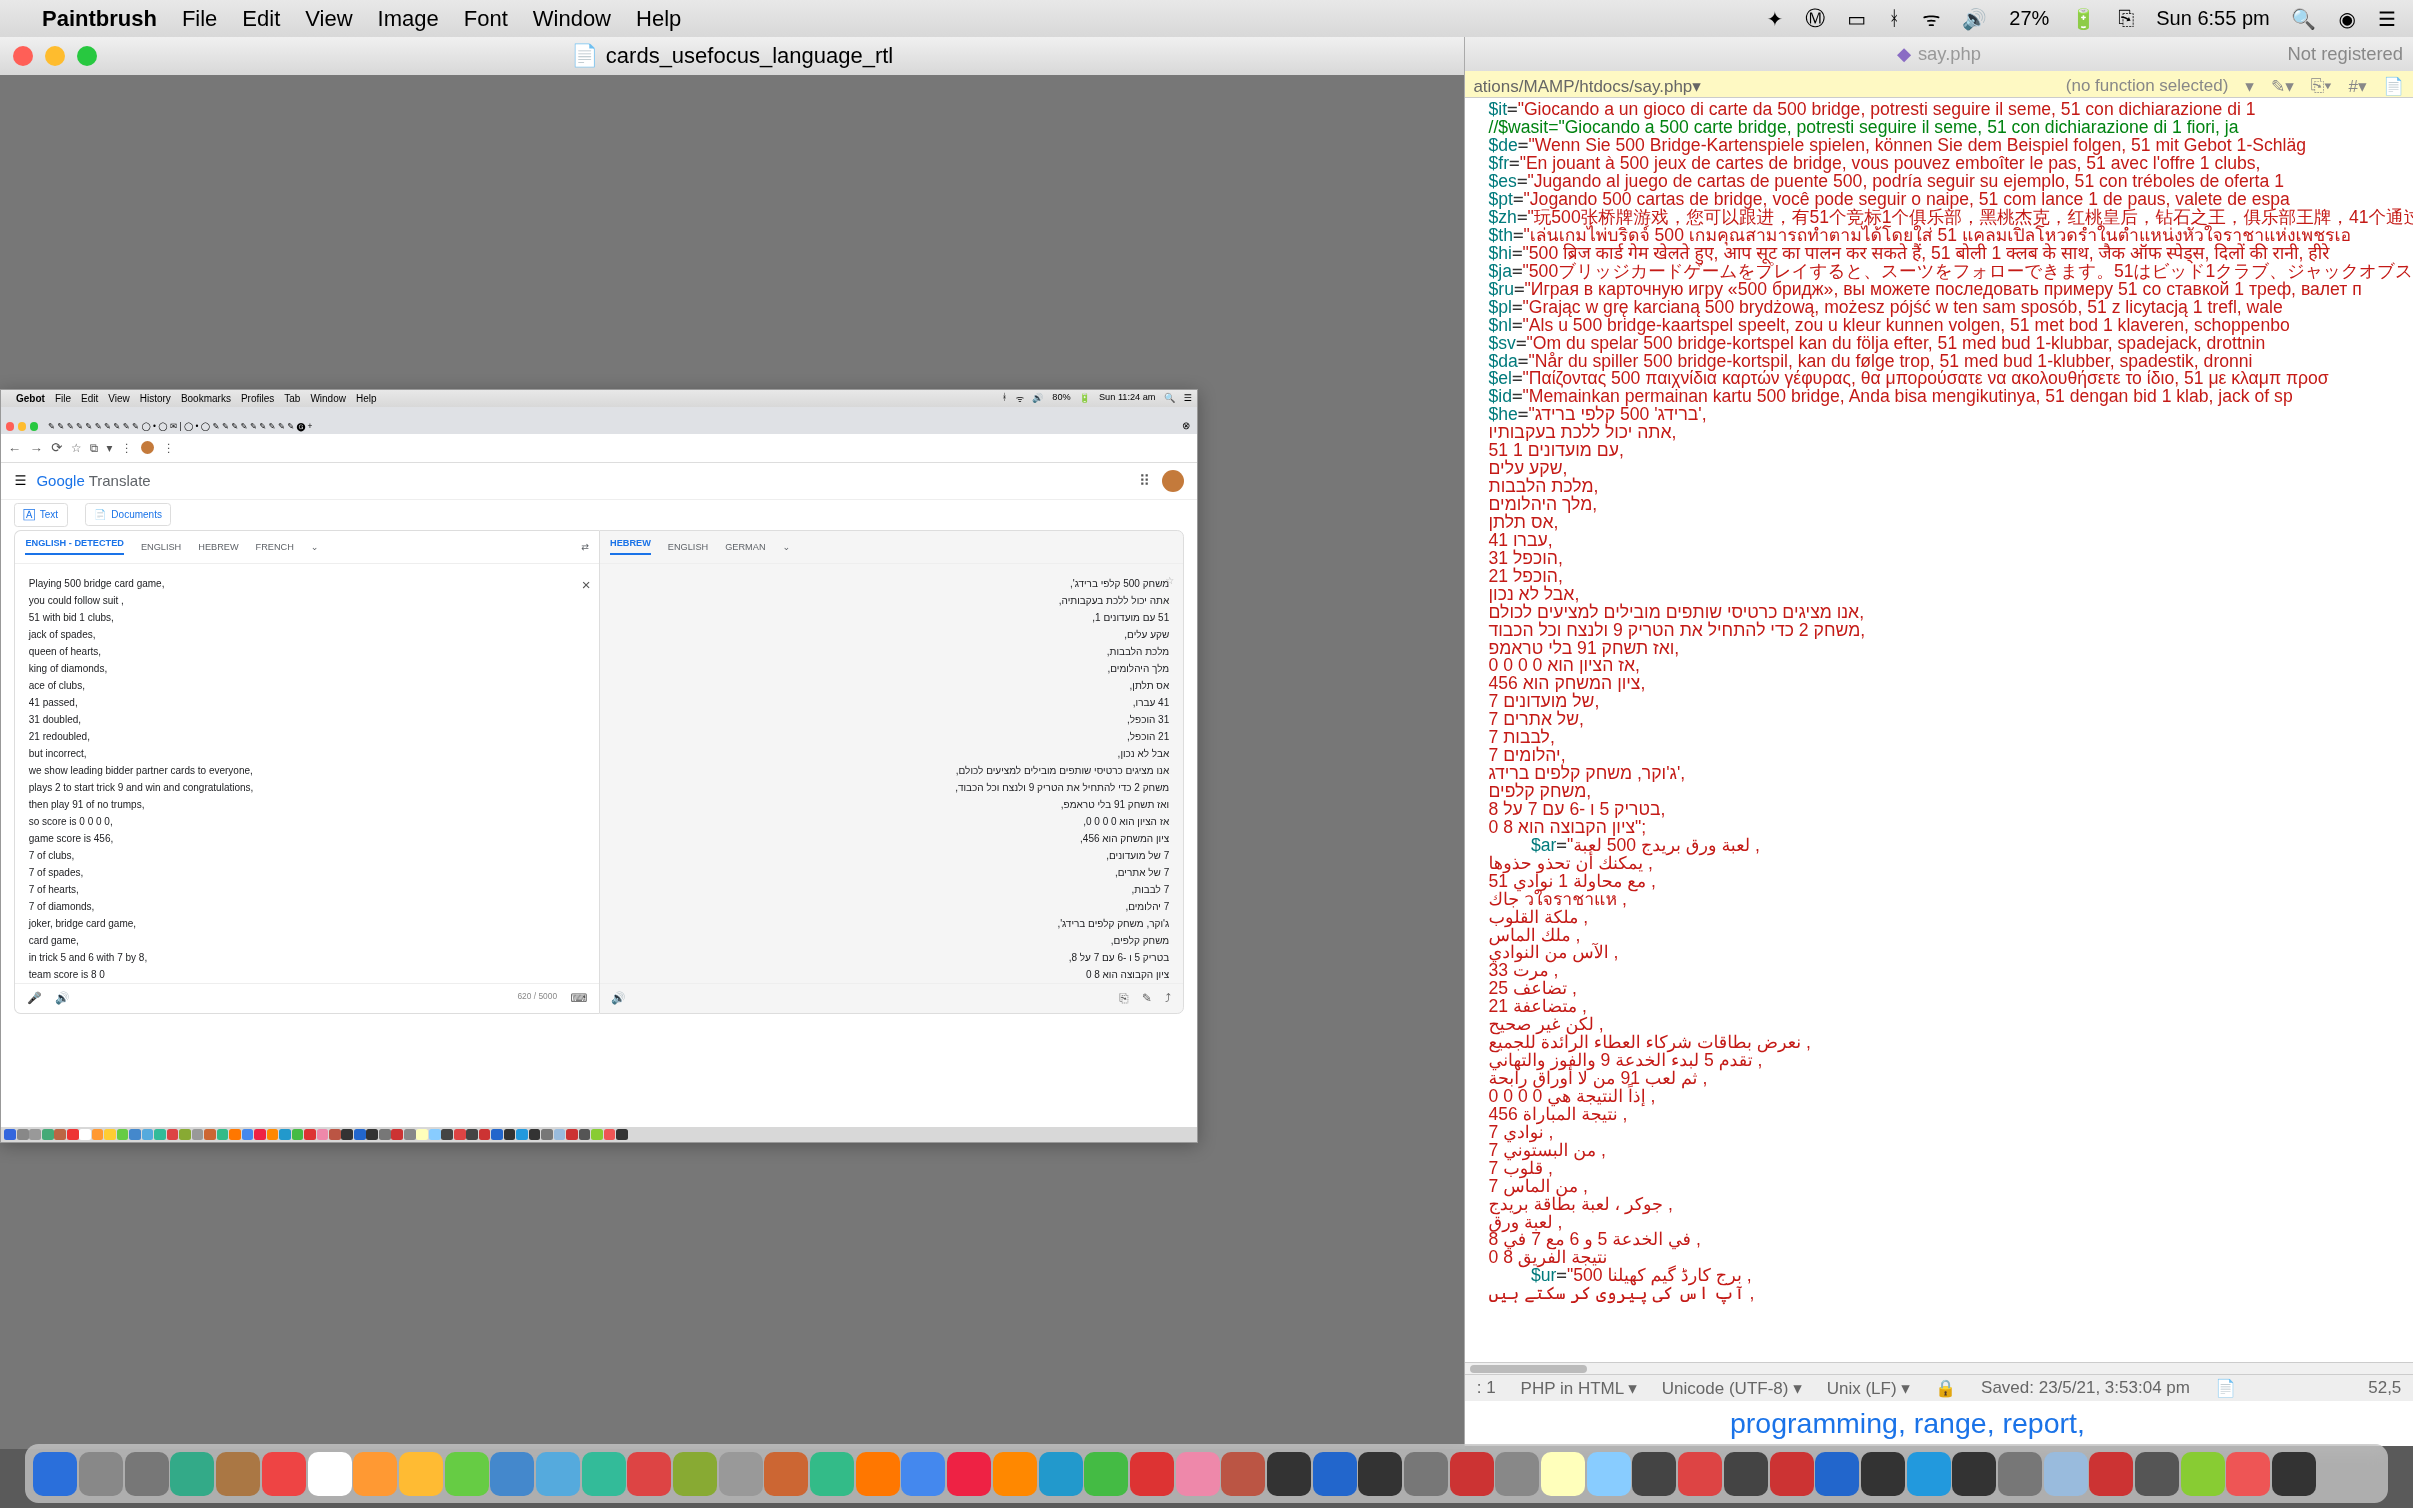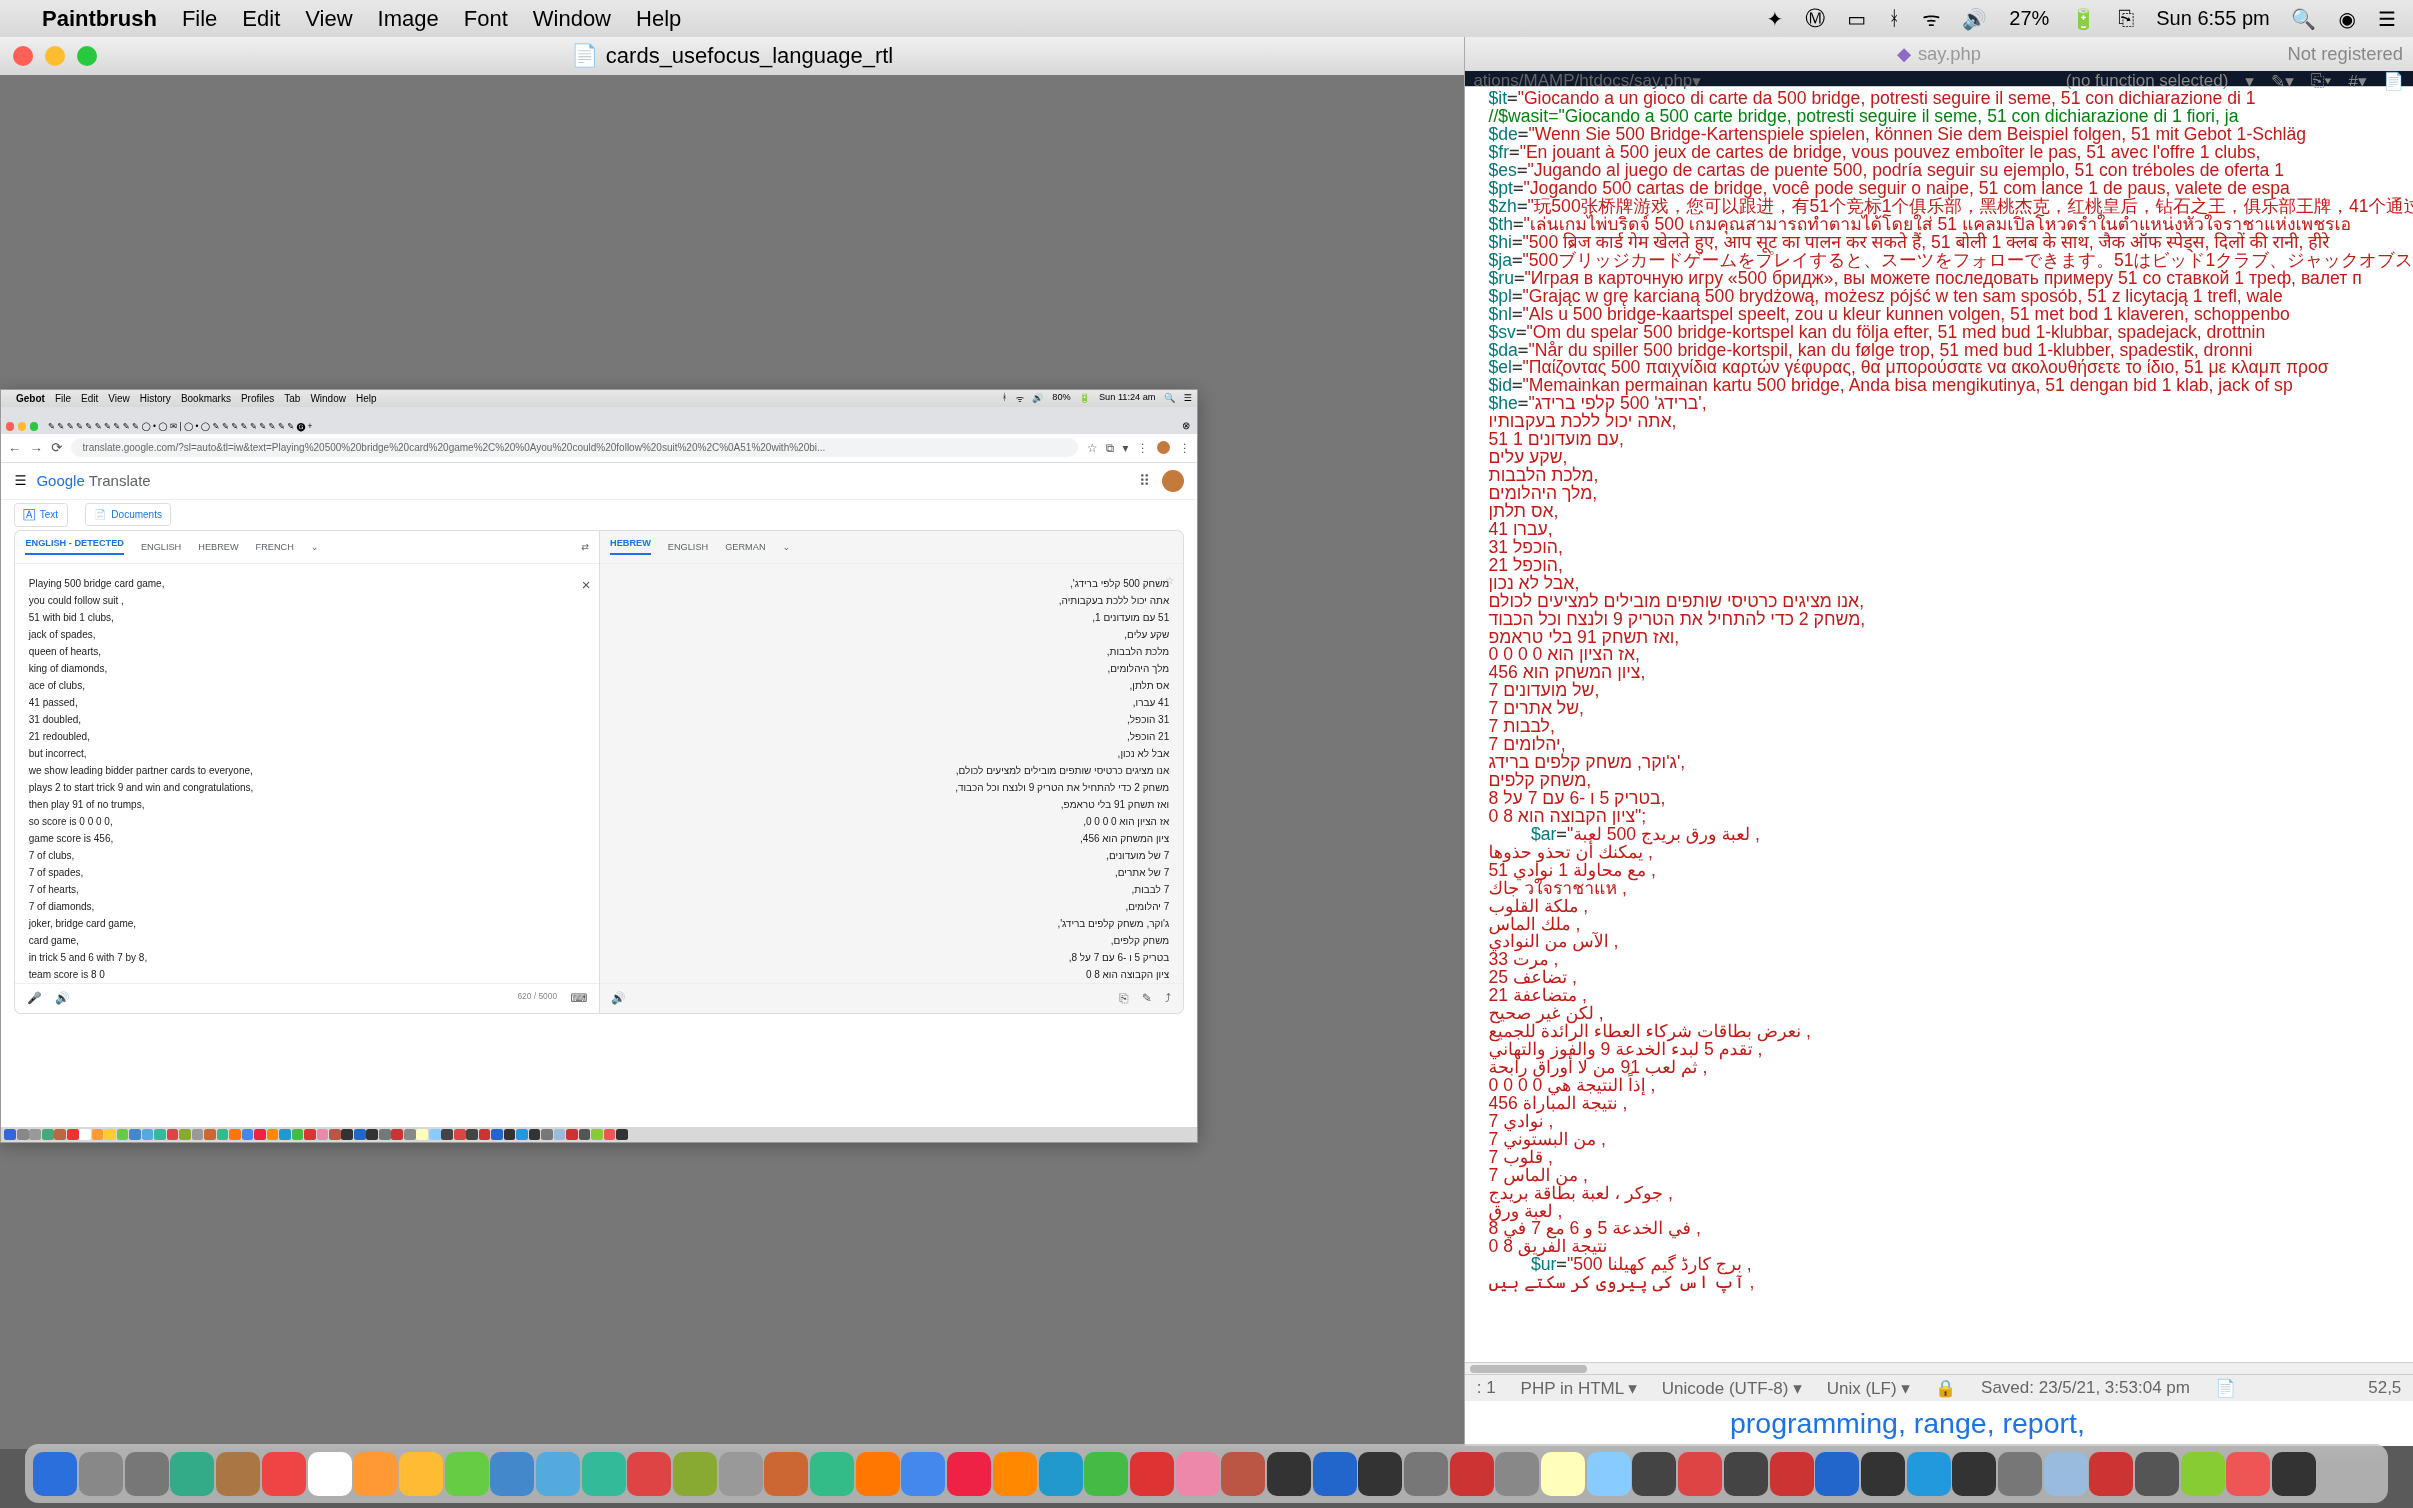--- a/index.html
+++ b/index.html
@@ -52,21 +52,21 @@
 .gt-text .x { position: absolute; top: 8.4px; right: 8.4px; font-size: 15px; color: #555; }
 .gt-text .star { position: absolute; top: 8.4px; right: 8.4px; color: #aaa; }
 .gt-footer { height: 30px; display: flex; align-items: center; padding: 0 11.7px; gap: 13.4px; font-size: 11.7px; color: #555; border-top: 0.8px solid #eee; }
 .gt-footer .r { margin-left: auto; display: flex; gap: 13.4px; }
 
 
 .editor { position: absolute; top: 37px; right: 0; width: 949px; bottom: 62px; background: #fff; display: flex; flex-direction: column; border-left: 0.8px solid #aaa; }
 .ed-title { height: 34px; background: linear-gradient(#eee,#ddd); display: flex; align-items: center; font-size: 18.4px; color: #888; }
 .ed-title .fname { margin: 0 auto; color: #999; display: flex; align-items: center; gap: 6.7px; }
 .ed-title .reg { position: absolute; right: 10px; font-size: 18.4px; color: #888; }
-.ed-path { height: 16px; background: #0f172a; border-bottom: 0.8px solid #ccc; display: flex; align-items: flex-start; padding: 0 8.4px; font-size: 17px; color: #666; }
+.ed-path { height: 27px; background: #fef9c3; border-bottom: 0.8px solid #ccc; display: flex; align-items: flex-end; padding: 0 8.4px; font-size: 17px; color: #666; }
 .ed-path .r { margin-left: auto; display: flex; gap: 17px; color: #888; }
 .ed-code { flex: 1; overflow: hidden; font-family: Menlo, Monaco, monospace; font-size: 17.6px; line-height: 1.02; padding: 3.4px 0 3.4px 23.5px; white-space: pre; color: #333; }
 .ed-code .kw { color: #007a7c; }
 .ed-code .str { color: #c41a16; }
 .ed-code .cmt { color: #008311; }
 .ed-status { height: 27px; background: #eee; border-top: 0.8px solid #ccc; display: flex; align-items: center; padding: 0 11.7px; font-size: 17px; color: #666; gap: 25px; }
 .ed-status .r { margin-left: auto; }
 .ed-sugg { height: 45px; background: #fff; font-size: 28.5px; color: #1a73e8; display: flex; align-items: center; padding: 0 265px; }
 
 
@@ -154,21 +154,20 @@
         <span style="font-size:8.4px">✎ ✎ ✎ ✎ ✎ ✎ ✎ ✎ ✎ ✎ ◯ • ◯ ✉ | ◯ • ◯ ✎ ✎ ✎ ✎ ✎ ✎ ✎ ✎ ✎ 🅖 + </span>
       </div>
       <span style="padding:3.4px 6.7px;font-size:10px">⊗</span>
     </div>
     <div class="cs-urlbar">
       <div class="nav">
         <span>←</span>
         <span>→</span>
         <span>⟳</span>
       </div>
-      <input value="translate.google.com/?sl=auto&amp;tl=iw&amp;text=Playing%20500%20bridge%20card%20game%2C%20%0Ayou%20could%20follow%20suit%20%2C%0A51%20with%20bi..." style="">
       <div class="rbtn">
           <span>☆</span>
           <span>⧉</span>
           <span>▾</span>
           <span>⋮</span>
           <span style="width:13.4px;height:13.4px;border-radius:50%;background:#c47a3b;display:inline-block"></span>
           <span>⋮</span>
         </div>
     </div>
     <div class="gt-header">

